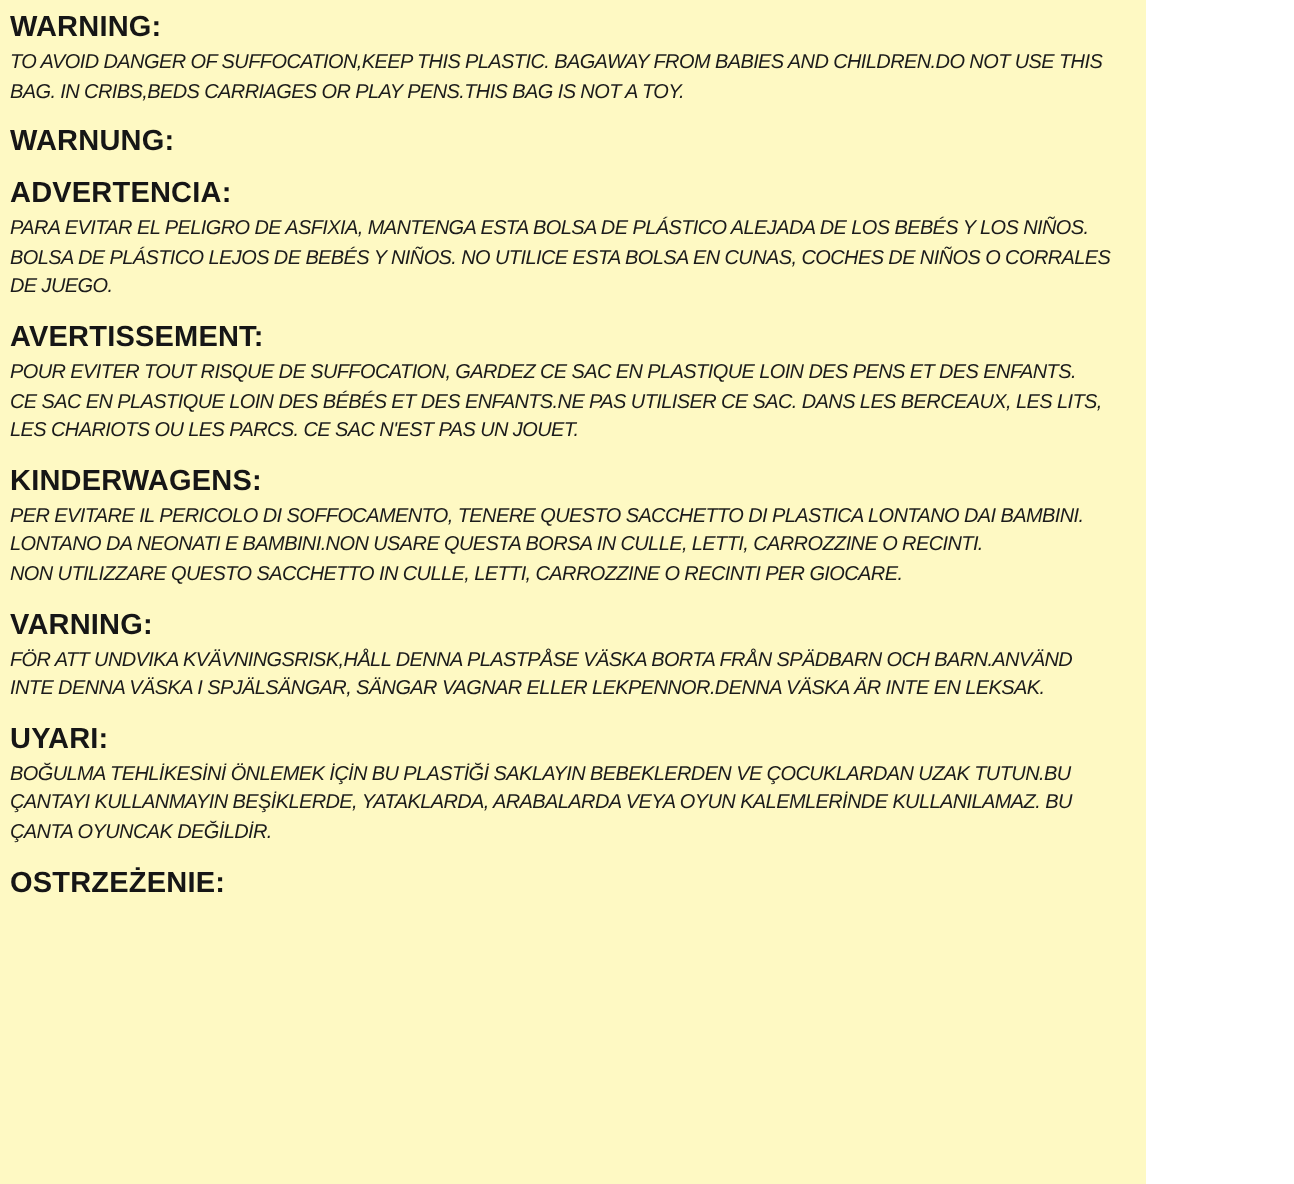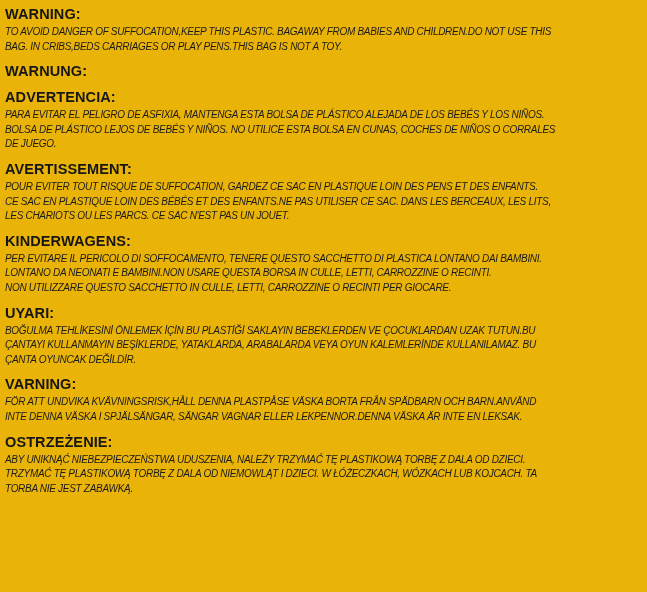--- a/index.html
+++ b/index.html
@@ -9,24 +9,24 @@
   }
   body {
     width: 647px;
     height: 592px;
     overflow: hidden;
     font-family: "Liberation Sans", sans-serif;
     color: #161616;
   }
   .label {
     box-sizing: border-box;
-    width: 647px;
+    width: 573px;
     height: 592px;
     padding: 2px 4px 2px 5px;
-    background: #eab308;
+    background: #fef9c3;
   }
   .warn-section {
     margin: 0;
   }
   .warn-heading {
     font-size: 14.5px;
     font-weight: bold;
     letter-spacing: 0.1px;
     line-height: 17px;
     margin: 9px 0 2px 0;
@@ -76,31 +76,28 @@
     <h2 class="warn-heading">KINDERWAGENS:</h2>
     <p class="warn-body">PER EVITARE IL PERICOLO DI SOFFOCAMENTO, TENERE QUESTO SACCHETTO DI PLASTICA LONTANO DAI BAMBINI.
 LONTANO DA NEONATI E BAMBINI.NON USARE QUESTA BORSA IN CULLE, LETTI, CARROZZINE O RECINTI.
 NON UTILIZZARE QUESTO SACCHETTO IN CULLE, LETTI, CARROZZINE O RECINTI PER GIOCARE.</p>
   </section>
 
   <section class="warn-section">
   </section>
 
   <section class="warn-section">
+    <h2 class="warn-heading">VARNING:</h2>
+    <p class="warn-body">FÖR ATT UNDVIKA KVÄVNINGSRISK,HÅLL DENNA PLASTPÅSE VÄSKA BORTA FRÅN SPÄDBARN OCH BARN.ANVÄND
+INTE DENNA VÄSKA I SPJÄLSÄNGAR, SÄNGAR VAGNAR ELLER LEKPENNOR.DENNA VÄSKA ÄR INTE EN LEKSAK.</p>
+  </section>
+
+  <section class="warn-section">
     <h2 class="warn-heading">UYARI:</h2>
     <p class="warn-body">BOĞULMA TEHLİKESİNİ ÖNLEMEK İÇİN BU PLASTİĞİ SAKLAYIN BEBEKLERDEN VE ÇOCUKLARDAN UZAK TUTUN.BU
 ÇANTAYI KULLANMAYIN BEŞİKLERDE, YATAKLARDA, ARABALARDA VEYA OYUN KALEMLERİNDE KULLANILAMAZ. BU
 ÇANTA OYUNCAK DEĞİLDİR.</p>
   </section>
 
   <section class="warn-section">
-    <h2 class="warn-heading">VARNING:</h2>
-    <p class="warn-body">FÖR ATT UNDVIKA KVÄVNINGSRISK,HÅLL DENNA PLASTPÅSE VÄSKA BORTA FRÅN SPÄDBARN OCH BARN.ANVÄND
-INTE DENNA VÄSKA I SPJÄLSÄNGAR, SÄNGAR VAGNAR ELLER LEKPENNOR.DENNA VÄSKA ÄR INTE EN LEKSAK.</p>
-  </section>
-
-  <section class="warn-section">
     <h2 class="warn-heading">OSTRZEŻENIE:</h2>
-    <p class="warn-body">ABY UNIKNĄĆ NIEBEZPIECZEŃSTWA UDUSZENIA, NALEŻY TRZYMAĆ TĘ PLASTIKOWĄ TORBĘ Z DALA OD DZIECI.
-TRZYMAĆ TĘ PLASTIKOWĄ TORBĘ Z DALA OD NIEMOWLĄT I DZIECI. W ŁÓŻECZKACH, WÓZKACH LUB KOJCACH. TA
-TORBA NIE JEST ZABAWKĄ.</p>
   </section>
 </div>
 
 </body></html>

